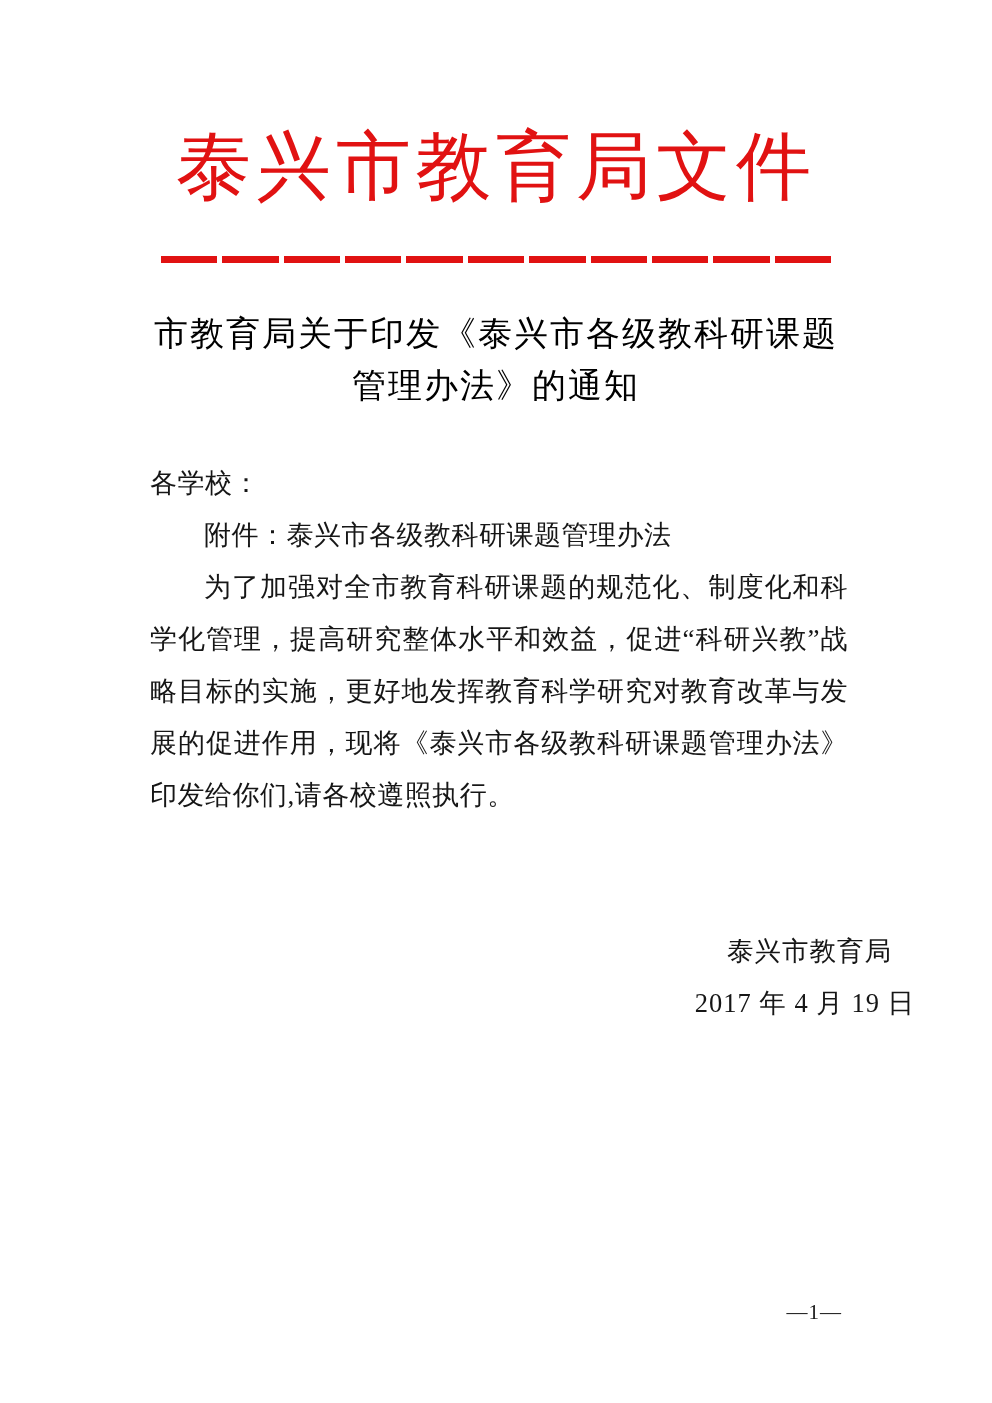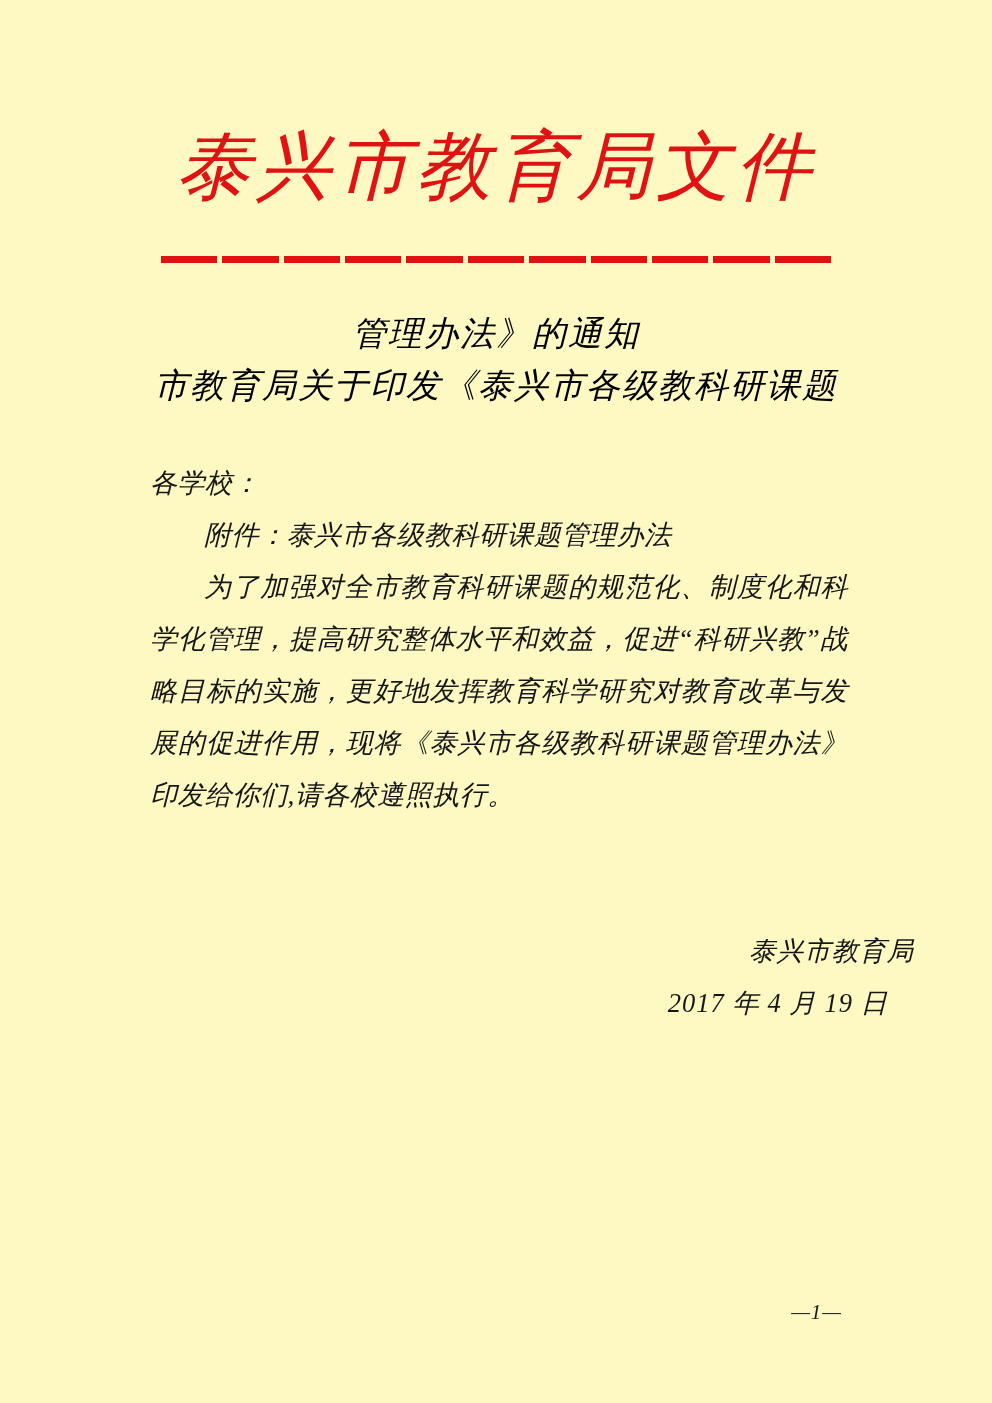--- a/index.html
+++ b/index.html
@@ -3,25 +3,24 @@
 <meta charset="utf-8">
 <style>
   :root { --accent: #e11212; --ink: #161616; }
   * { margin: 0; padding: 0; box-sizing: border-box; }
   html, body { background: #e8e8e8; }
   .page {
     position: relative;
     width: 992px;
     height: 1403px;
     margin: 0 auto;
-    background: #fef9c3;
+    background: #ffffff;
     font-family: "Liberation Serif", "DejaVu Serif", serif;
     color: var(--ink);
     overflow: hidden;
-    font-style: italic;
   }
   .agency-title {
     padding-top: 122px;
     text-align: center;
     font-size: 75px;
     line-height: 1.2;
     font-weight: normal;
     letter-spacing: 5px;
     color: var(--accent);
     white-space: nowrap;
@@ -59,22 +58,22 @@
   .body-text p { margin: 0; }
   .indent-2em { text-indent: 2em; }
   .signature {
     margin-top: 104px;
     font-size: 26.5px;
     line-height: 52px;
     letter-spacing: 1px;
     text-align: right;
     color: var(--ink);
   }
-  .sig-org  { padding-right: 78px; }
-  .sig-date { padding-right: 104px; }
+  .sig-org  { padding-right: 100px; }
+  .sig-date { padding-right: 77px; }
   .page-number {
     position: absolute;
     top: 1300px;
     right: 150px;
     font-size: 21px;
     letter-spacing: 1px;
     color: var(--ink);
   }
 </style>
 </head>
@@ -92,22 +91,22 @@
       <div class="divider-seg"></div>
       <div class="divider-seg"></div>
       <div class="divider-seg"></div>
       <div class="divider-seg"></div>
       <div class="divider-seg"></div>
       <div class="divider-seg"></div>
       <div class="divider-seg"></div>
     </div>
 
   <h2 class="doc-title">
+    <span class="line">市教育局关于印发《泰兴市各级教科研课题</span>
     <span class="line">管理办法》的通知</span>
-    <span class="line">市教育局关于印发《泰兴市各级教科研课题</span>
   </h2>
 
   <div class="body-text">
     <p class="salutation">各学校：</p>
     <p class="indent-2em">附件：泰兴市各级教科研课题管理办法</p>
     <p class="indent-2em">为了加强对全市教育科研课题的规范化、制度化和科学化管理，提高研究整体水平和效益，促进“科研兴教”战略目标的实施，更好地发挥教育科学研究对教育改革与发展的促进作用，现将《泰兴市各级教科研课题管理办法》印发给你们,请各校遵照执行。</p>
   </div>
 
   <div class="signature">
     <p class="sig-org">泰兴市教育局</p>

